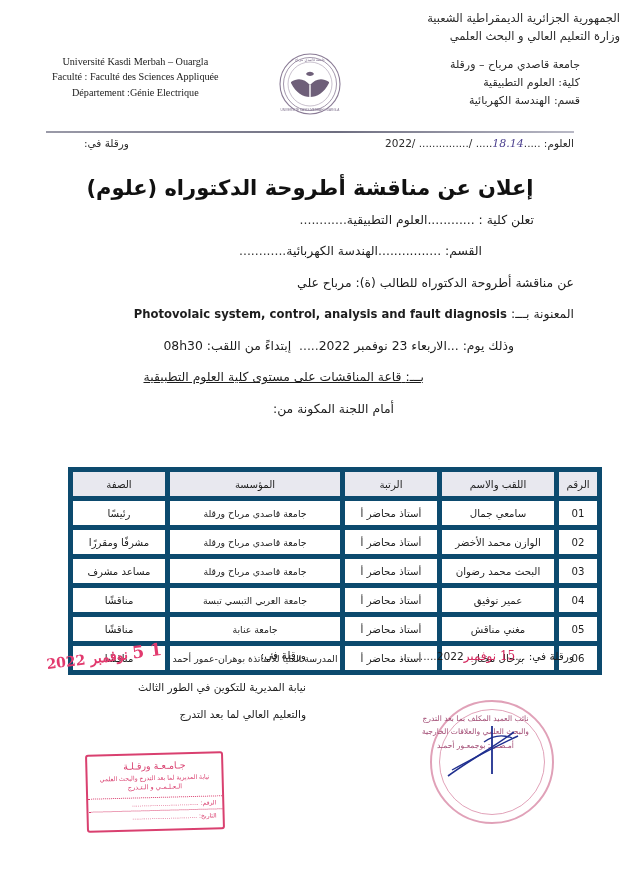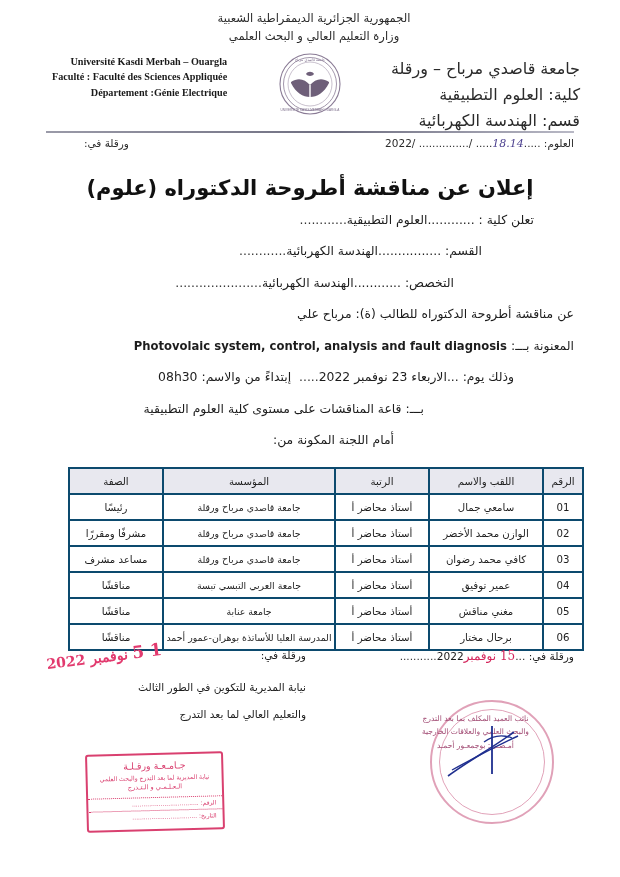--- a/index.html
+++ b/index.html
@@ -21,21 +21,20 @@
     width: 620px;
     height: 877px;
   }
 
   
   .nat-header {
     position: absolute;
     top: 10px;
     left: 8px;
     right: 0;
-    text-align: center;
     direction: rtl;
   }
   .nat-header div {
     font-size: 11.5px;
     line-height: 1.55;
     color: #2a2a2a;
     letter-spacing: .1px;
   }
 
   
@@ -44,34 +43,34 @@
     top: 54px;
     left: 0;
     right: 0;
     height: 72px;
   }
   .inst-fr {
     position: absolute;
     left: 52px;
     top: 0;
     direction: ltr;
-    text-align: right;
+    text-align: center;
     font-family: "Liberation Serif", "DejaVu Serif", serif;
-    font-weight: bold;
+    font-weight: normal;
     font-size: 10.2px;
     line-height: 1.5;
     color: #1a1a1a;
   }
   .inst-ar {
     position: absolute;
     right: 40px;
     top: 2px;
     direction: rtl;
     text-align: right;
-    font-size: 16px;
+    font-size: 11px;
     line-height: 1.62;
     color: #2a2a2a;
   }
   .logo {
     position: absolute;
     left: 50%;
     transform: translateX(-50%);
     top: -2px;
     width: 64px;
     height: 64px;
@@ -148,21 +147,21 @@
     line-height: 1;
     color: #1d1d1d;
     margin-bottom: 19px;
     white-space: nowrap;
   }
   .bline.indent-1 { padding-right: 40px; }
   .bline.indent-2 { padding-right: 92px; margin-top: 15px; }
   .bline.indent-3 { padding-right: 120px; }
   .bline.indent-4 { padding-right: 0px; }
   .bline.indent-5 { padding-right: 60px; }
-  .bline.indent-6 { padding-right: 150px; }
+  .bline.indent-6 { padding-right: 150px; text-decoration: underline; }
   .bline.indent-7 { padding-right: 180px; }
   .dots { letter-spacing: .5px; color: #333; }
   .latin {
     direction: ltr;
     unicode-bidi: embed;
     display: inline-block;
     font-family: "DejaVu Sans", sans-serif;
     font-weight: bold;
     font-size: 11.6px;
   }
@@ -171,21 +170,21 @@
   .jury-table {
     position: absolute;
     top: 467px;
     left: 68px;
     width: 484px;
     border-collapse: collapse;
     direction: rtl;
     table-layout: fixed;
   }
   .jury-table th, .jury-table td {
-    border: 2px solid #0c4a6e;
+    border: 5px solid #0c4a6e;
     font-size: 10.2px;
     text-align: center;
     color: #1d1d1d;
     height: 24px;
     padding: 0 2px;
     white-space: nowrap;
     overflow: hidden;
   }
   .jury-table th {
     background: #e8e8ef;
@@ -372,27 +371,26 @@
   </div>
 
   <div class="doc-title">إعلان عن مناقشة أطروحة الدكتوراه (علوم)</div>
 
   <div class="body-block">
 
     <div class="bline indent-1"><span>تعلن كلية : ............</span><span>العلوم التطبيقية</span><span class="dots">............</span></div>
 
     <div class="bline indent-2"><span>القسم: ................</span><span>الهندسة الكهربائية</span><span class="dots">............</span></div>
 
-    <div class="bline indent-3"><span>التخصص: ............</span><span>الهندسة الكهربائية</span><span class="dots">......................</span></div>
 
     <div class="bline indent-4"><span>عن مناقشة أطروحة الدكتوراه للطالب (ة):</span>&nbsp;<span>مرباح علي</span></div>
 
     <div class="bline indent-4"><span>المعنونة بـــ:</span>&nbsp;<span class="latin">Photovolaic system, control, analysis and fault diagnosis</span></div>
 
-    <div class="bline indent-5"><span>وذلك يوم: ...</span><span>الاربعاء 23 نوفمبر 2022</span><span class="dots">.....</span>&nbsp;&nbsp;<span>إبتداءً من والاسم:</span>&nbsp;<span>08h30</span></div>
+    <div class="bline indent-5"><span>وذلك يوم: ...</span><span>الاربعاء 23 نوفمبر 2022</span><span class="dots">.....</span>&nbsp;&nbsp;<span>إبتداءً من اللقب:</span>&nbsp;<span>08h30</span></div>
 
     <div class="bline indent-6"><span>بـــ:</span>&nbsp;<span>قاعة المناقشات على مستوى كلية العلوم التطبيقية</span></div>
 
     <div class="bline indent-7">أمام اللجنة المكونة من:</div>
   </div>
 
   <table class="jury-table">
     <thead>
       <tr>
         <th class="col-num">الرقم</th>
@@ -412,21 +410,21 @@
       </tr>
       <tr>
         <td class="col-num">02</td>
         <td class="col-name">الوازن محمد الأخضر</td>
         <td class="col-rank">أستاذ محاضر أ</td>
         <td class="col-inst">جامعة قاصدي مرباح ورقلة</td>
         <td class="col-role">مشرفًا ومقررًا</td>
       </tr>
       <tr>
         <td class="col-num">03</td>
-        <td class="col-name">كافي محمد رضوان</td>
+        <td class="col-name">البحث محمد رضوان</td>
         <td class="col-rank">أستاذ محاضر أ</td>
         <td class="col-inst">جامعة قاصدي مرباح ورقلة</td>
         <td class="col-role">مساعد مشرف</td>
       </tr>
       <tr>
         <td class="col-num">04</td>
         <td class="col-name">عمير توفيق</td>
         <td class="col-rank">أستاذ محاضر أ</td>
         <td class="col-inst">جامعة العربي التبسي تبسة</td>
         <td class="col-role">مناقشًا</td>

